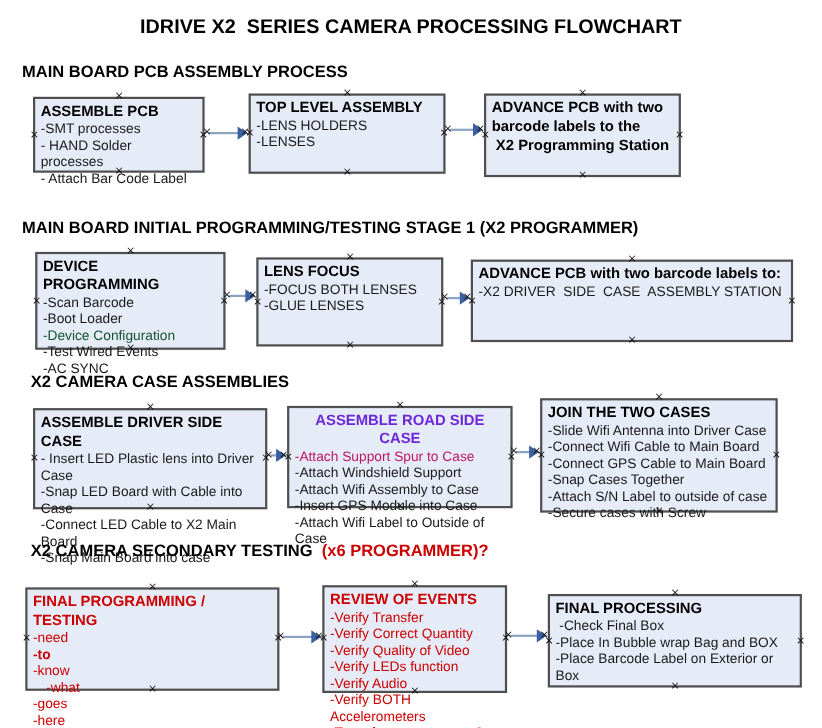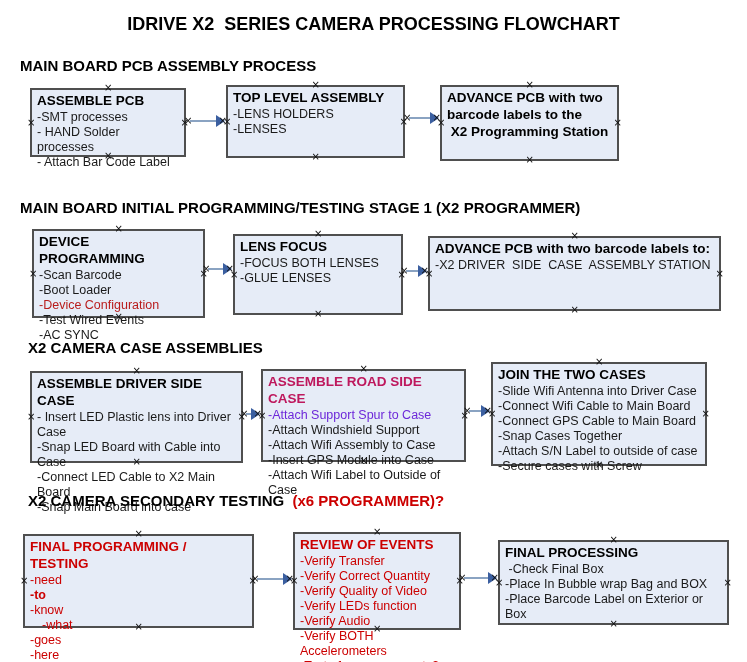--- a/index.html
+++ b/index.html
@@ -100,21 +100,21 @@
       <div class="line"></div>
       <div class="head"></div>
       <span class="handle start">×</span>
       <span class="handle end">×</span>
     </div>
     <div class="section-header" style="left: 20px; top: 199px;"><span style="color: rgb(0, 0, 0); margin-top: 40px;">MAIN BOARD INITIAL PROGRAMMING/TESTING STAGE 1 (X2 PROGRAMMER)</span></div>
     <div class="flow-box" style="left: 32px; top: 229px; width: 173px; height: 89px;">
       <div class="box-title" style="color: rgb(0, 0, 0);">DEVICE PROGRAMMING</div>
       <div class="box-item" style="color: rgb(26, 26, 26);">-Scan Barcode</div>
       <div class="box-item" style="color: rgb(26, 26, 26);">-Boot Loader</div>
-      <div class="box-item" style="color: #b91c1c;">-Device Configuration</div>
+      <div class="box-item" style="color: #14532d;">-Device Configuration</div>
       <div class="box-item" style="color: rgb(26, 26, 26);">-Test Wired Events</div>
       <div class="box-item" style="color: rgb(26, 26, 26);">-AC SYNC</div>
       <span class="handle top">×</span>
       <span class="handle bottom">×</span>
       <span class="handle left">×</span>
       <span class="handle right">×</span>
     </div>
     <div class="flow-box" style="left: 233px; top: 234px; width: 170px; height: 81px;">
       <div class="box-title" style="color: rgb(0, 0, 0);">LENS FOCUS</div>
       <div class="box-item" style="color: rgb(26, 26, 26);">-FOCUS BOTH LENSES</div>
@@ -150,22 +150,22 @@
       <div class="box-item" style="color: rgb(26, 26, 26);">- Insert LED Plastic lens into Driver Case</div>
       <div class="box-item" style="color: rgb(26, 26, 26);">-Snap LED Board with Cable into Case</div>
       <div class="box-item" style="color: rgb(26, 26, 26);">-Connect LED Cable to X2 Main Board</div>
       <div class="box-item" style="color: rgb(26, 26, 26);">-Snap Main Board into case</div>
       <span class="handle top">×</span>
       <span class="handle bottom">×</span>
       <span class="handle left">×</span>
       <span class="handle right">×</span>
     </div>
     <div class="flow-box" style="left: 261px; top: 369px; width: 205px; height: 93px;">
-      <div class="box-title" style="color: #be185d;">ASSEMBLE ROAD SIDE CASE</div>
-      <div class="box-item" style="color: #6d28d9;">-Attach Support Spur to Case</div>
+      <div class="box-title" style="color: #6d28d9; text-align: center;">ASSEMBLE ROAD SIDE CASE</div>
+      <div class="box-item" style="color: #be185d;">-Attach Support Spur to Case</div>
       <div class="box-item" style="color: rgb(26, 26, 26);">-Attach Windshield Support</div>
       <div class="box-item" style="color: rgb(26, 26, 26);">-Attach Wifi Assembly to Case</div>
       <div class="box-item" style="color: rgb(26, 26, 26);">-Insert GPS Module into Case</div>
       <div class="box-item" style="color: rgb(26, 26, 26);">-Attach Wifi Label to Outside of Case</div>
       <span class="handle top">×</span>
       <span class="handle bottom">×</span>
       <span class="handle left">×</span>
       <span class="handle right">×</span>
     </div>
     <div class="flow-box" style="left: 491px; top: 362px; width: 216px; height: 104px;">

